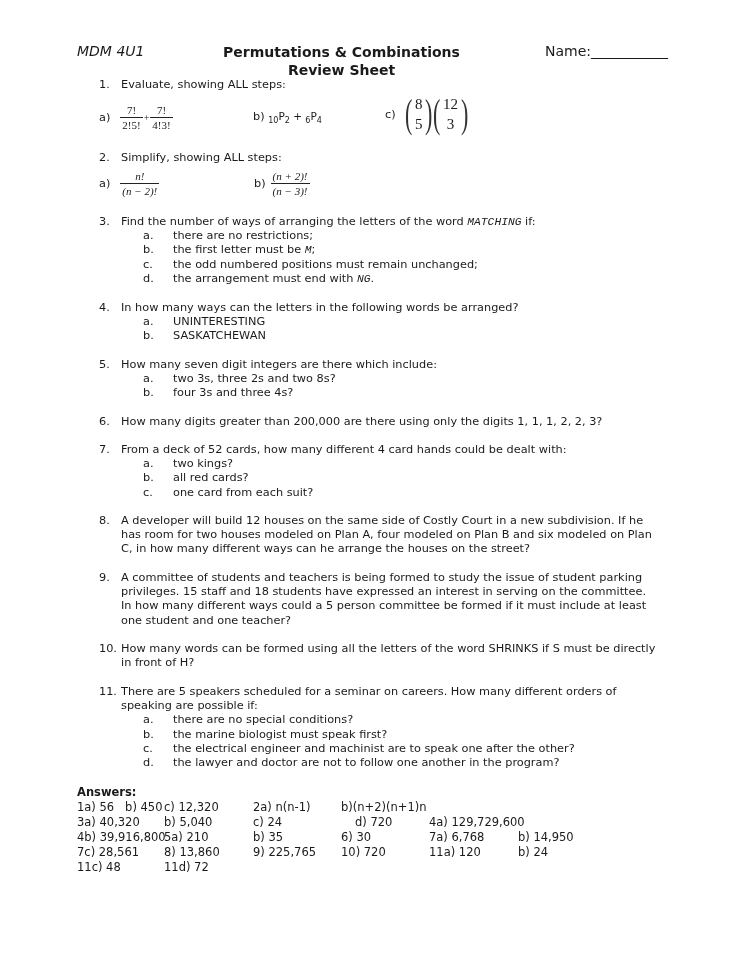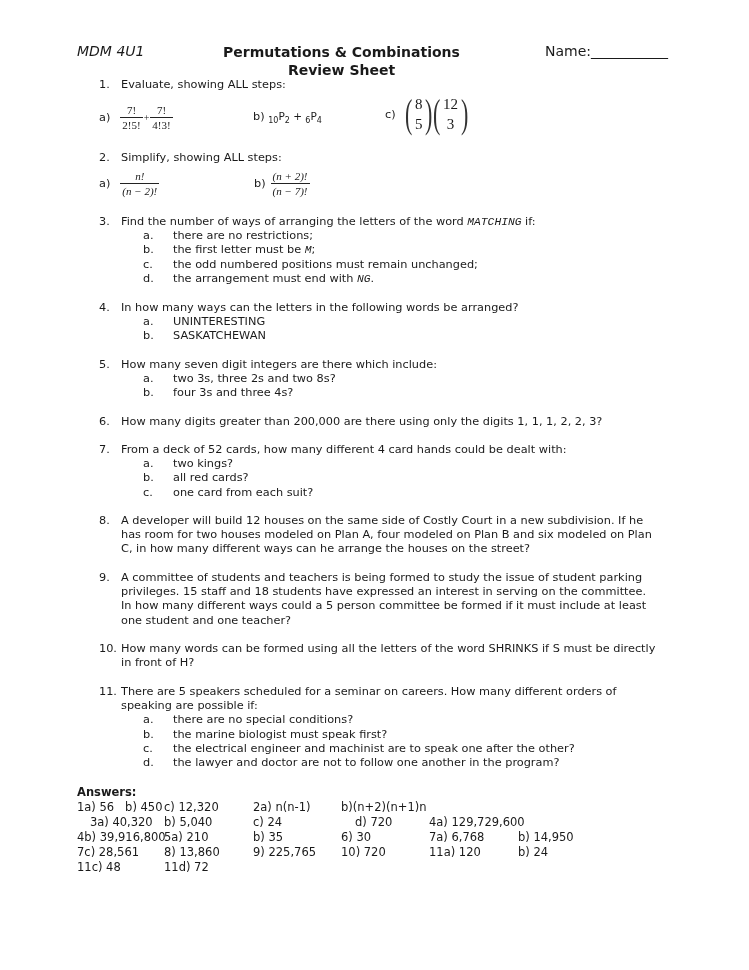--- a/index.html
+++ b/index.html
@@ -89,21 +89,21 @@
   <span class="frac" style="font-style:italic;">
     <span class="n">n!</span>
     <span class="d">(n − 2)!</span>
   </span>
 </div>
 <div class="abs" style="left:254px; top:166px; height:34px; display:flex; align-items:center;">
   <span>b)</span>
   <span style="width:5px; display:inline-block;"></span>
   <span class="frac" style="font-style:italic;">
     <span class="n">(n + 2)!</span>
-    <span class="d">(n − 7)!</span>
+    <span class="d">(n − 3)!</span>
   </span>
 </div>
 
 <div class="q" style="top:215px;">
   <span class="num">3.</span>
   <div class="txt"><span>Find the number of ways of arranging the letters of the word </span><i>MATCHING</i><span> if:</span></div>
   <div class="sub"><span class="lt">a.</span><span class="st">there are no restrictions;</span></div>
   <div class="sub"><span class="lt">b.</span><span class="st"><span>the first letter must be </span><i>M</i><span>;</span></span></div>
   <div class="sub"><span class="lt">c.</span><span class="st">the odd numbered positions must remain unchanged;</span></div>
   <div class="sub"><span class="lt">d.</span><span class="st"><span>the arrangement must end with </span><i>NG</i><span>.</span></span></div>
@@ -156,21 +156,21 @@
   <div class="txt">There are 5 speakers scheduled for a seminar on careers.  How many different orders of speaking are possible if:</div>
   <div class="sub"><span class="lt">a.</span><span class="st">there are no special conditions?</span></div>
   <div class="sub"><span class="lt">b.</span><span class="st">the marine biologist must speak first?</span></div>
   <div class="sub"><span class="lt">c.</span><span class="st">the electrical engineer and machinist are to speak one after the other?</span></div>
   <div class="sub"><span class="lt">d.</span><span class="st">the lawyer and doctor are not to follow one another in the program?</span></div>
 </div>
 
 <div class="ans" style="left:77px; top:785px; font-weight:bold;">Answers:</div>
 <div class="ans" style="left:77px; top:800px;">
   <div style="white-space: pre;">1a) 56   b) 450</div>
-  <div style="white-space: pre; text-align: center;">3a) 40,320</div>
+  <div style="white-space: pre;">3a) 40,320</div>
   <div style="white-space: pre;">4b) 39,916,800</div>
   <div style="white-space: pre;">7c) 28,561</div>
   <div style="white-space: pre;">11c) 48</div>
 </div>
 <div class="ans" style="left:164px; top:800px;">
   <div style="white-space: pre;">c) 12,320</div>
   <div style="white-space: pre;">b) 5,040</div>
   <div style="white-space: pre;">5a) 210</div>
   <div style="white-space: pre;">8) 13,860</div>
   <div style="white-space: pre;">11d) 72</div>

